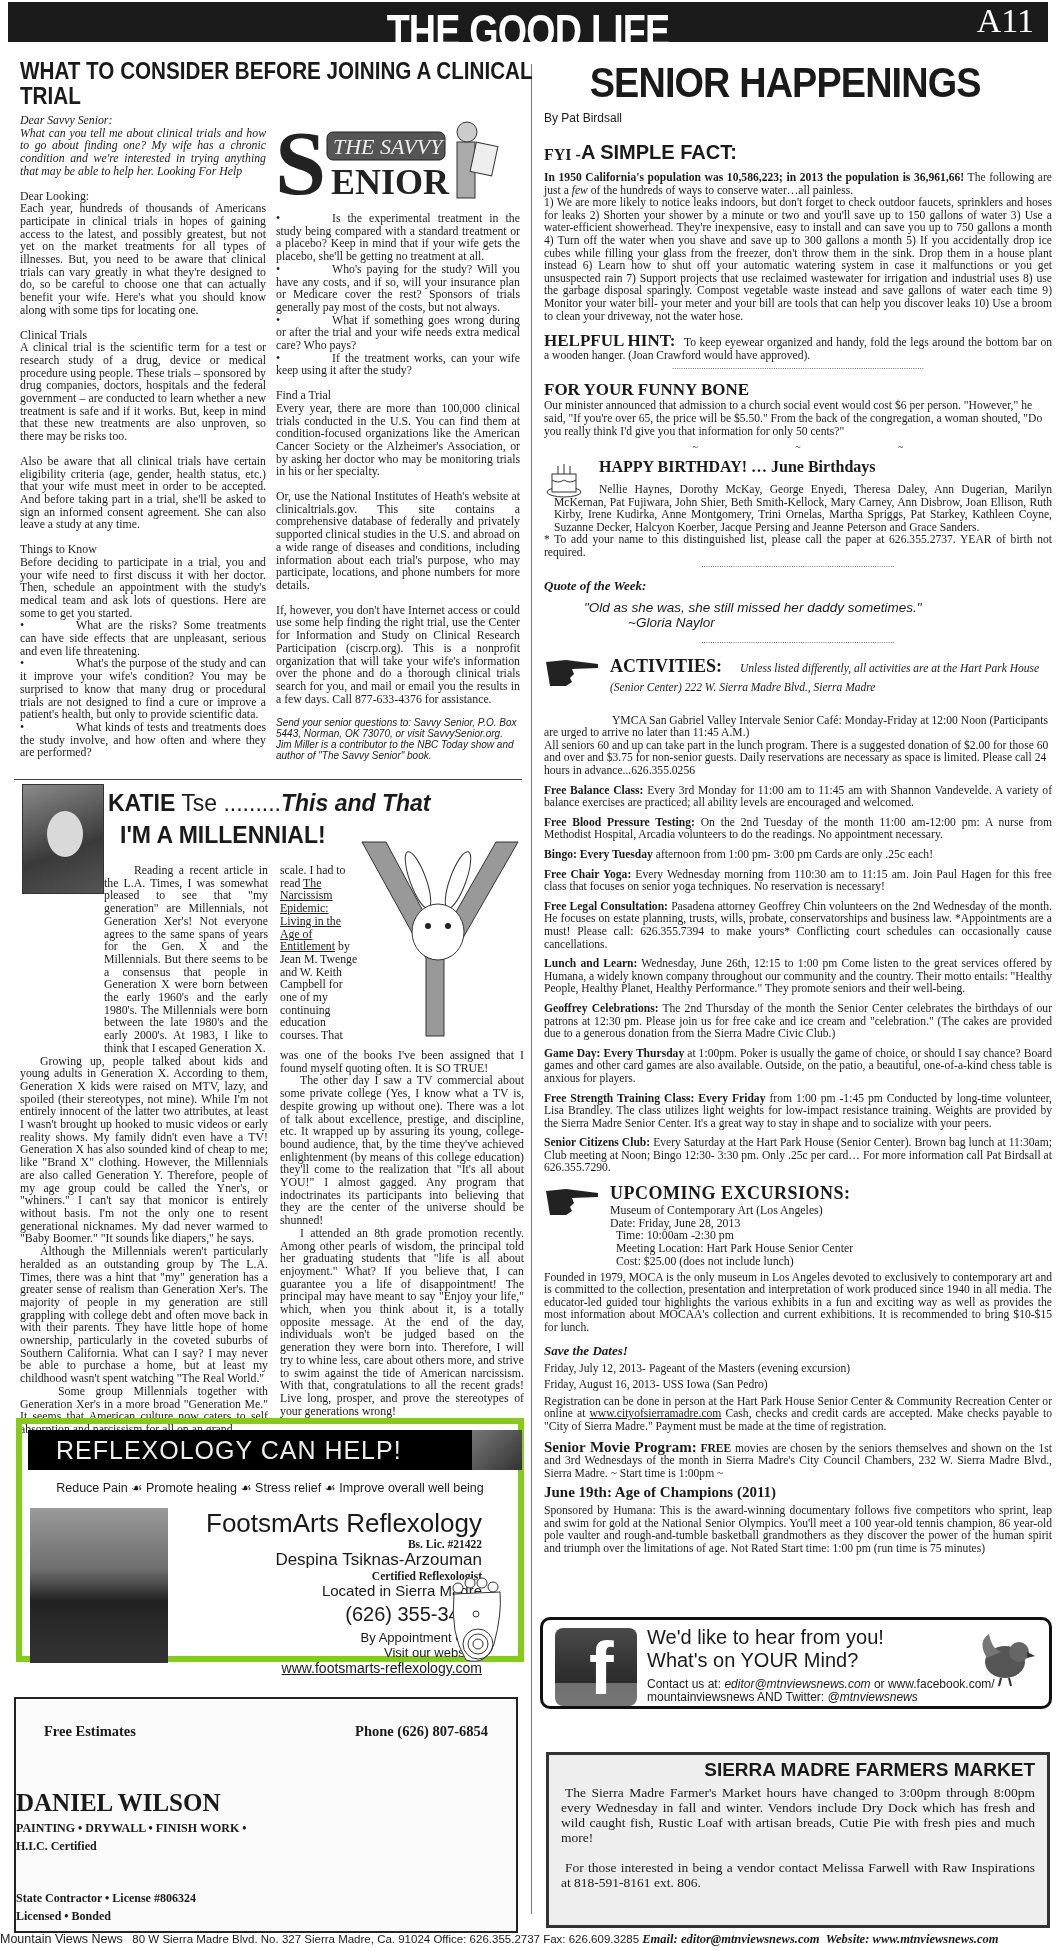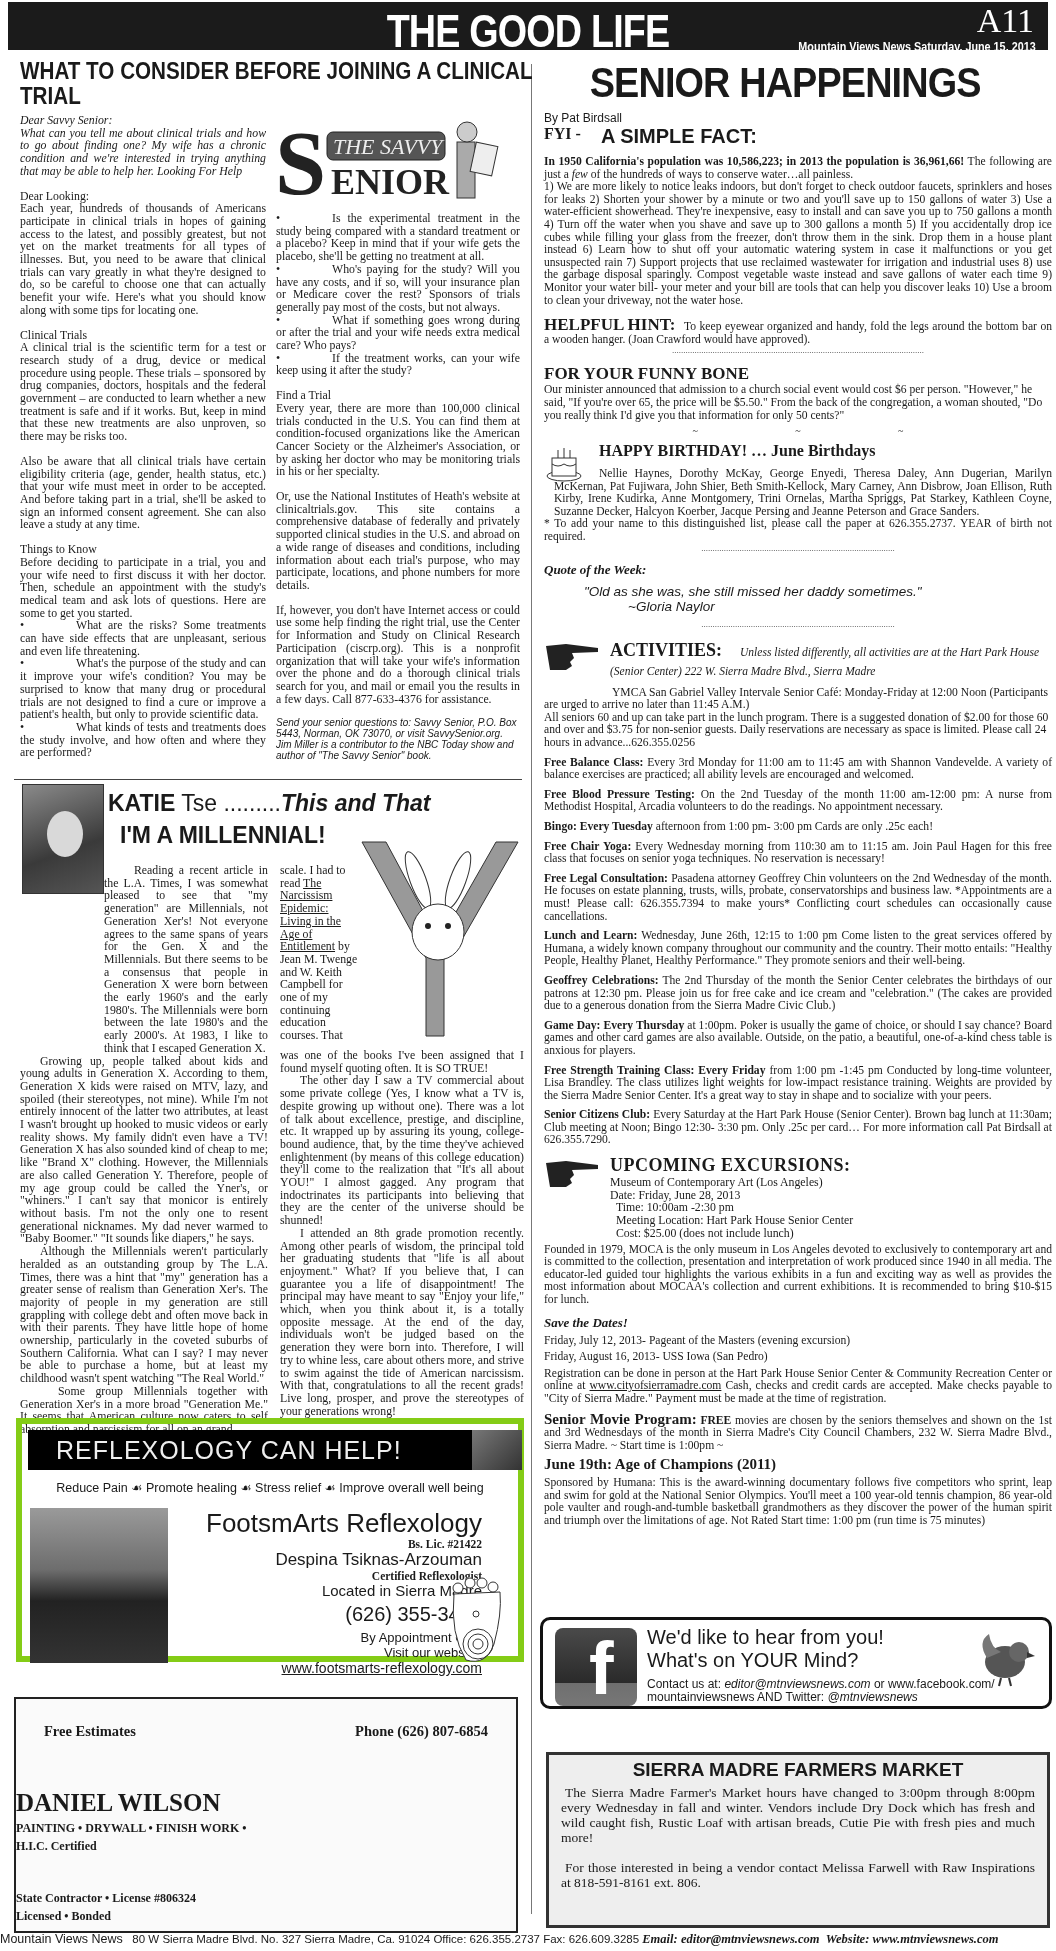--- a/index.html
+++ b/index.html
@@ -1,19 +1,19 @@
 <!DOCTYPE html>
 <html><head>
 <meta charset="utf-8">
 <style>
   *{box-sizing:border-box;margin:0;padding:0}
   body{width:1056px;height:1951px;background:#fff;color:#1a1a1a;font-family:"Liberation Serif",serif;position:relative;overflow:hidden}
   .serif{font-family:"Liberation Serif",serif}
   
-  .masthead{position:absolute;left:8px;top:2px;width:1040px;height:48px;background:#1b1b1b;color:#fff}
+  .masthead{position:absolute;left:8px;top:2px;width:1040px;height:40px;background:#1b1b1b;color:#fff}
   .masthead .title{position:absolute;left:0;right:0;top:2px;text-align:center;font-family:"Liberation Sans",sans-serif;font-size:46px;font-weight:bold;letter-spacing:-1px;transform:scaleX(.82)}
   .masthead .page{position:absolute;right:14px;top:0;font-family:"Liberation Serif",serif;font-size:34px}
   .masthead .dateline{position:absolute;right:12px;top:38px;font-family:"Liberation Sans",sans-serif;font-size:12px;font-weight:bold;transform:scaleX(.9);transform-origin:right}
   .vline{position:absolute;left:531px;top:64px;width:1px;height:1850px;background:#777}
   
   .left{position:absolute;left:20px;top:58px;width:500px}
   .h1{font-family:"Liberation Sans",sans-serif;font-weight:bold;font-size:24px;line-height:25px;transform:scaleX(.86);transform-origin:left;width:600px}
   .savvy-cols{position:relative;margin-top:6px}
   .col{position:absolute;font-size:11.8px;line-height:12.7px;text-align:justify}
   .col p{margin-bottom:12px}
@@ -49,21 +49,21 @@
   .refl .foot{position:absolute;right:12px;top:150px;width:60px;height:90px}
   
   .dw{position:absolute;left:14px;top:1697px;width:504px;height:236px;border:2px solid #222;background:#fafafa}
   .dw .row{position:absolute;font-weight:bold;font-size:14.5px}
   .dw .name{position:absolute;left:0;right:0;top:90px;text-align:left;font-size:25px;font-weight:bold}
   .dw .sub{position:absolute;left:0;right:0;text-align:left;font-size:12px;font-weight:bold}
   
   .right{position:absolute;left:544px;top:58px;width:508px}
   .sh-title{font-family:"Liberation Sans",sans-serif;font-weight:bold;font-size:43px;letter-spacing:-1px;transform:scaleX(.88);transform-origin:left;padding-left:52px;white-space:nowrap}
   .by{font-family:"Liberation Sans",sans-serif;font-size:12px;margin-top:4px}
-  .fyi{display:flex;align-items:flex-start;gap:20px}
+  .fyi{margin-top:16px;display:flex;align-items:flex-end;}
   .fyi .f{font-weight:bold;font-size:16px}
   .fyi .s{font-family:"Liberation Sans",sans-serif;font-weight:bold;font-size:20px}
   .rt{font-size:11.6px;line-height:12.6px;text-align:justify}
   .rt p{margin-bottom:7px}
   .sec-h{font-weight:bold;font-size:17px;margin-top:6px}
   .dots{text-align:center;font-size:9px;letter-spacing:0;color:#333;overflow:hidden;height:12px;line-height:8px}
   .tildes{display:flex;justify-content:space-around;font-size:10px;padding:0 100px;margin:3px 0 6px}
   .bday{position:relative;padding-left:55px}
   .cake{position:absolute;left:2px;top:0;width:36px;height:40px}
   .bday h3{font-size:16px;font-weight:bold;margin-bottom:8px}
@@ -83,21 +83,21 @@
   .champ{font-weight:bold;font-size:15px;margin:4px 0}
   
   .social{position:absolute;left:540px;top:1617px;width:512px;height:92px;border:3px solid #111;border-radius:10px}
   .fb{position:absolute;left:12px;top:8px;width:82px;height:78px;background:linear-gradient(180deg,#4a4a4a,#2a2a2a 70%,#6f6f6f 70%,#777);border-radius:8px}
   .fb span{position:absolute;left:34px;top:4px;color:#fff;font-family:"Liberation Sans",sans-serif;font-weight:bold;font-size:74px;line-height:74px}
   .social .h{position:absolute;left:104px;top:6px;font-family:"Liberation Sans",sans-serif;font-weight:normal;font-size:20px;line-height:23px}
   .social .c{position:absolute;left:104px;top:58px;font-family:"Liberation Sans",sans-serif;font-size:12px;line-height:13px}
   .bird{position:absolute;right:14px;top:8px;width:60px;height:60px}
   
   .fm{position:absolute;left:546px;top:1752px;width:504px;height:176px;border:3px solid #333;background:#eeeeee;padding:4px 12px}
-  .fm h2{font-family:"Liberation Sans",sans-serif;font-weight:bold;font-size:19px;text-align:center}
+  .fm h2{font-family:"Liberation Sans",sans-serif;font-weight:bold;font-size:19px;text-align:right}
   .fm p{font-size:13.5px;line-height:15px;text-align:justify;margin-top:4px}
   .fm p.gap{margin-top:15px}
   
   .footer{position:absolute;left:0;top:1932px;width:1056px;font-family:"Liberation Sans",sans-serif;font-size:11.5px;white-space:nowrap}
   .footer .em{font-family:"Liberation Serif",serif;font-weight:bold;font-style:italic;font-size:12.5px}
   u{text-decoration:underline}
 </style>
 </head>
 <body>
 
@@ -262,21 +262,21 @@
   <div class="quote-a">~Gloria Naylor</div>
   <div class="dots">......................................................................................</div>
 
   <div class="act-head">
     <svg class="hand" viewBox="0 0 56 32">
       <path d="M2,6 L22,4 L54,8 L54,12 L28,13 L30,18 L26,22 L28,26 L22,30 L6,30 Z" fill="#222"></path>
     </svg>
     <span class="ttl">ACTIVITIES:</span>
     <span class="it" style="margin-left:14px">Unless listed differently, all activities are at the Hart Park House (Senior  Center) 222 W. Sierra Madre Blvd., Sierra Madre</span>
   </div>
-  <div class="rt" style="margin-top:8px">
+  <div class="rt" style="margin-top:20px">
     <p style="margin-bottom:0;text-indent:68px;text-align:left">YMCA San Gabriel Valley Intervale Senior Café:  Monday-Friday at 12:00 Noon (Participants are urged to arrive no later than 11:45 A.M.)</p>
     <p style="text-align:left">All seniors 60 and up can take part in the lunch program. There is a suggested donation of $2.00 for those 60 and over and $3.75 for non-senior guests. Daily reservations are necessary as space is limited.        Please call 24 hours in advance...626.355.0256</p>
     <p><span class="b">Free Balance Class:</span><span> Every 3rd Monday for 11:00 am to 11:45 am with Shannon Vandevelde. A variety of balance exercises are practiced; all ability levels are encouraged and welcomed.</span></p>
     <p><span class="b">Free Blood Pressure Testing:</span><span>  On the 2nd Tuesday of the month  11:00 am-12:00 pm: A nurse from Methodist Hospital, Arcadia volunteers to do the readings. No appointment necessary.</span></p>
     <p><span class="b">Bingo: Every Tuesday</span><span> afternoon from 1:00 pm- 3:00 pm        Cards are only .25c each!</span></p>
     <p><span class="b">Free Chair Yoga:</span><span> Every Wednesday morning from 110:30 am to 11:15 am. Join Paul Hagen for this free class that focuses on senior yoga techniques. No reservation is necessary!</span></p>
     <p><span class="b">Free Legal Consultation:</span><span>  Pasadena attorney Geoffrey Chin volunteers on the 2nd Wednesday of the month. He focuses on estate planning, trusts, wills, probate, conservatorships and business law. *Appointments are a must!       Please call: 626.355.7394 to make yours* Conflicting court schedules can occasionally cause cancellations.</span></p>
     <p><span class="b">Lunch and Learn:</span><span> Wednesday, June 26th, 12:15 to 1:00 pm  Come listen to the great services offered by Humana, a widely known company throughout our community and the country. Their motto entails: "Healthy People, Healthy Planet, Healthy Performance." They promote seniors and their well-being.</span></p>
     <p><span class="b">Geoffrey Celebrations:</span><span> The 2nd Thursday of the month the Senior  Center celebrates the birthdays of our patrons at 12:30 pm. Please join us  for free cake and ice cream and "celebration." (The cakes are provided  due to a generous donation from the Sierra Madre Civic Club.)</span></p>
     <p><span class="b">Game Day: Every Thursday</span><span> at 1:00pm. Poker is usually the game of choice, or should I say chance? Board games and other card games are  also available. Outside, on the patio, a beautiful, one-of-a-kind chess table  is anxious for players.</span></p>

